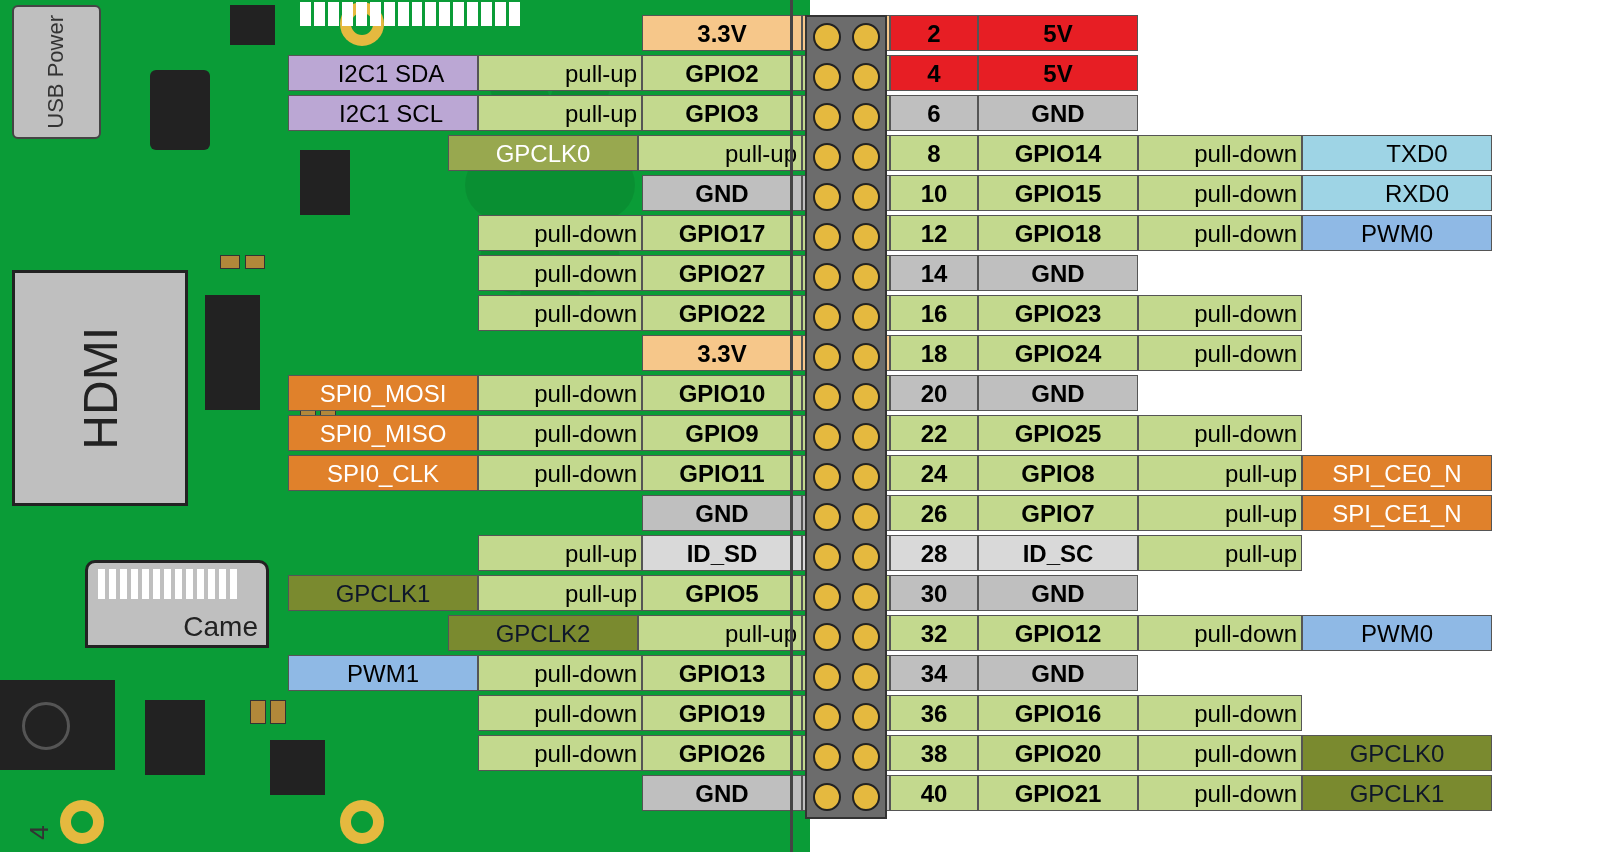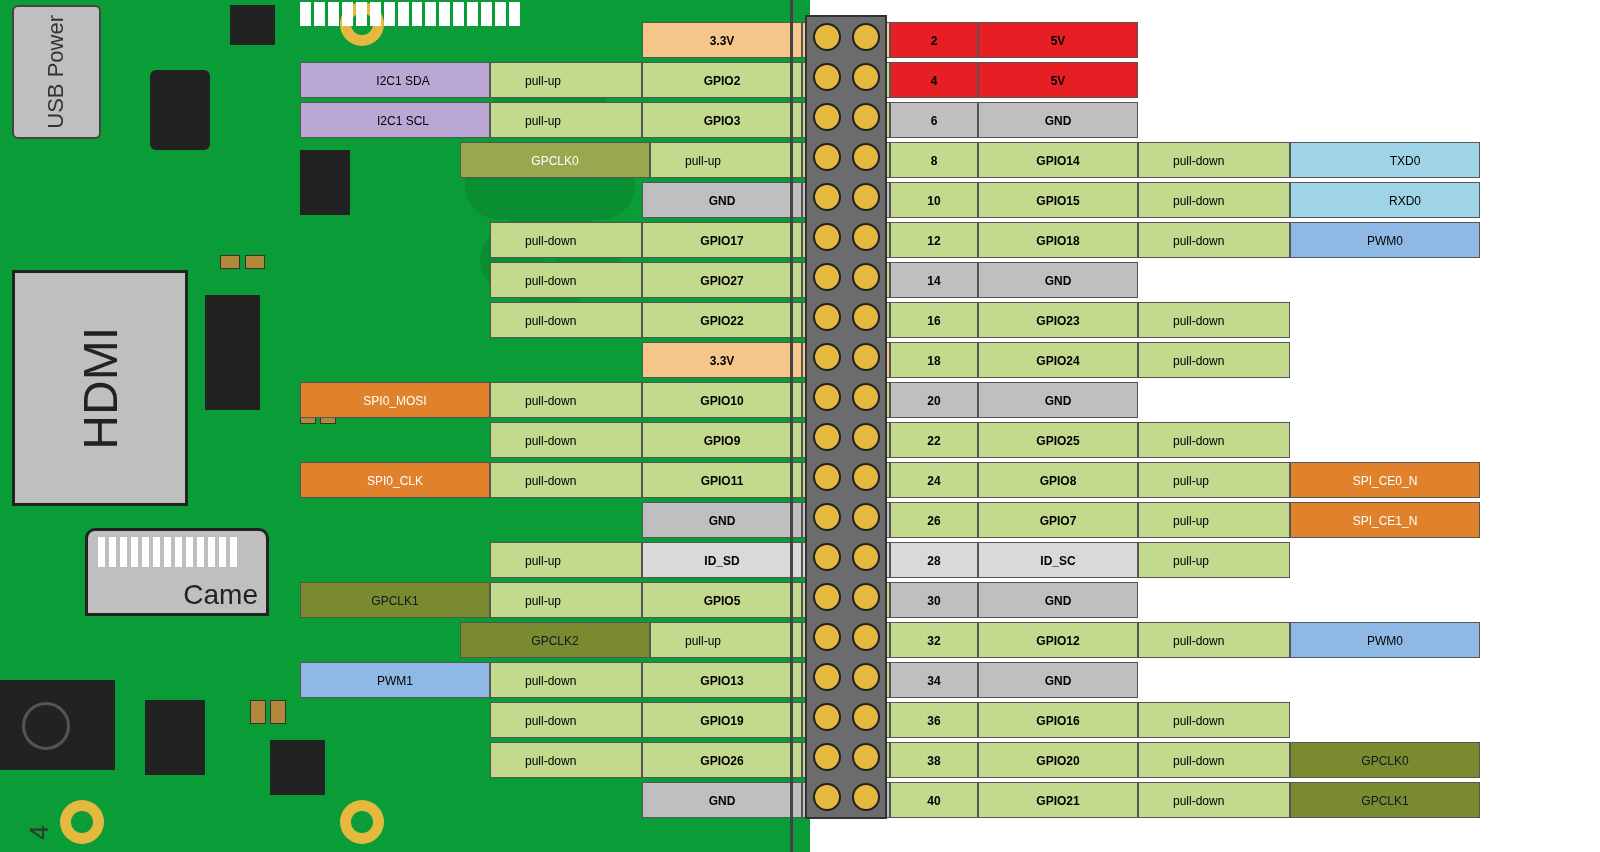--- a/index.html
+++ b/index.html
@@ -68,21 +68,21 @@
   .hdmi span {
     writing-mode: vertical-rl;
     transform: rotate(180deg);
     font-size: 48px;
     color: #222;
     font-weight: 500;
   }
   .camera {
     position: absolute;
     left: 85px;
-    top: 528px;
+    top: 560px;
     width: 170px;
     height: 80px;
     border: 3px solid #222;
     background: #bfbfbf;
     border-radius: 10px 10px 0 0;
     display: flex;
     align-items: flex-end;
     justify-content: flex-end;
     padding: 0 8px 2px 0;
     font-size: 28px;
@@ -166,44 +166,44 @@
     width: 24px;
     height: 24px;
     border-radius: 50%;
     background: #e5b93f;
     border: 2px solid #222;
   }
 
   
   .pinout {
     position: absolute;
-    top: 22px;
+    top: 15px;
     z-index: 40;
-    font-size: 12px;
+    font-size: 24px;
   }
   .pinout.left { right: 710px; display: flex; flex-direction: column; align-items: flex-end; }
   .pinout.right { left: 890px; }
   .prow {
     height: 36px;
     display: flex;
     margin-bottom: 4px;
   }
   .pinout.left .prow { flex-direction: row; justify-content: flex-end; }
   .cell {
     height: 36px;
     line-height: 36px;
     border: 1px solid #555;
     box-sizing: border-box;
     padding: 0 4px;
     white-space: nowrap;
     overflow: hidden;
   }
   .c-num   { width: 88px;  text-align: center; font-weight: bold; }
   .c-name  { width: 160px; text-align: center; font-weight: bold; }
-  .c-pull  { width: 152px; text-align: left; padding-left: 34px; }
+  .c-pull  { width: 164px; text-align: right; padding-left: 34px; }
   .c-alt   { width: 190px; text-align: center; }
 
   
   .bg-3v3  { background: #f6c78a; }
   .bg-5v   { background: #e71e24; color:#000; }
   .bg-gnd  { background: #bfbfbf; }
   .bg-gpio { background: #c3d98e; }
   .bg-id   { background: #d9d9d9; }
   .alt-i2c { background: #bba7d4; padding-left: 20px; }
   .alt-spi { background: #e0812b; color:#fff; }
@@ -453,20 +453,21 @@
       <div class="cell c-name bg-3v3">3.3V</div>
       <div class="cell c-num bg-3v3">17</div>
     </div>
     <div class="prow">
       <div class="cell c-alt alt-spi">SPI0_MOSI</div>
       <div class="cell c-pull bg-gpio">pull-down</div>
       <div class="cell c-name bg-gpio">GPIO10</div>
       <div class="cell c-num bg-gpio">19</div>
     </div>
     <div class="prow">
+      <div class="cell c-alt alt-spi">SPI0_MISO</div>
       <div class="cell c-pull bg-gpio">pull-down</div>
       <div class="cell c-name bg-gpio">GPIO9</div>
       <div class="cell c-num bg-gpio">21</div>
     </div>
     <div class="prow">
       <div class="cell c-alt alt-spi">SPI0_CLK</div>
       <div class="cell c-pull bg-gpio">pull-down</div>
       <div class="cell c-name bg-gpio">GPIO11</div>
       <div class="cell c-num bg-gpio">23</div>
     </div>

